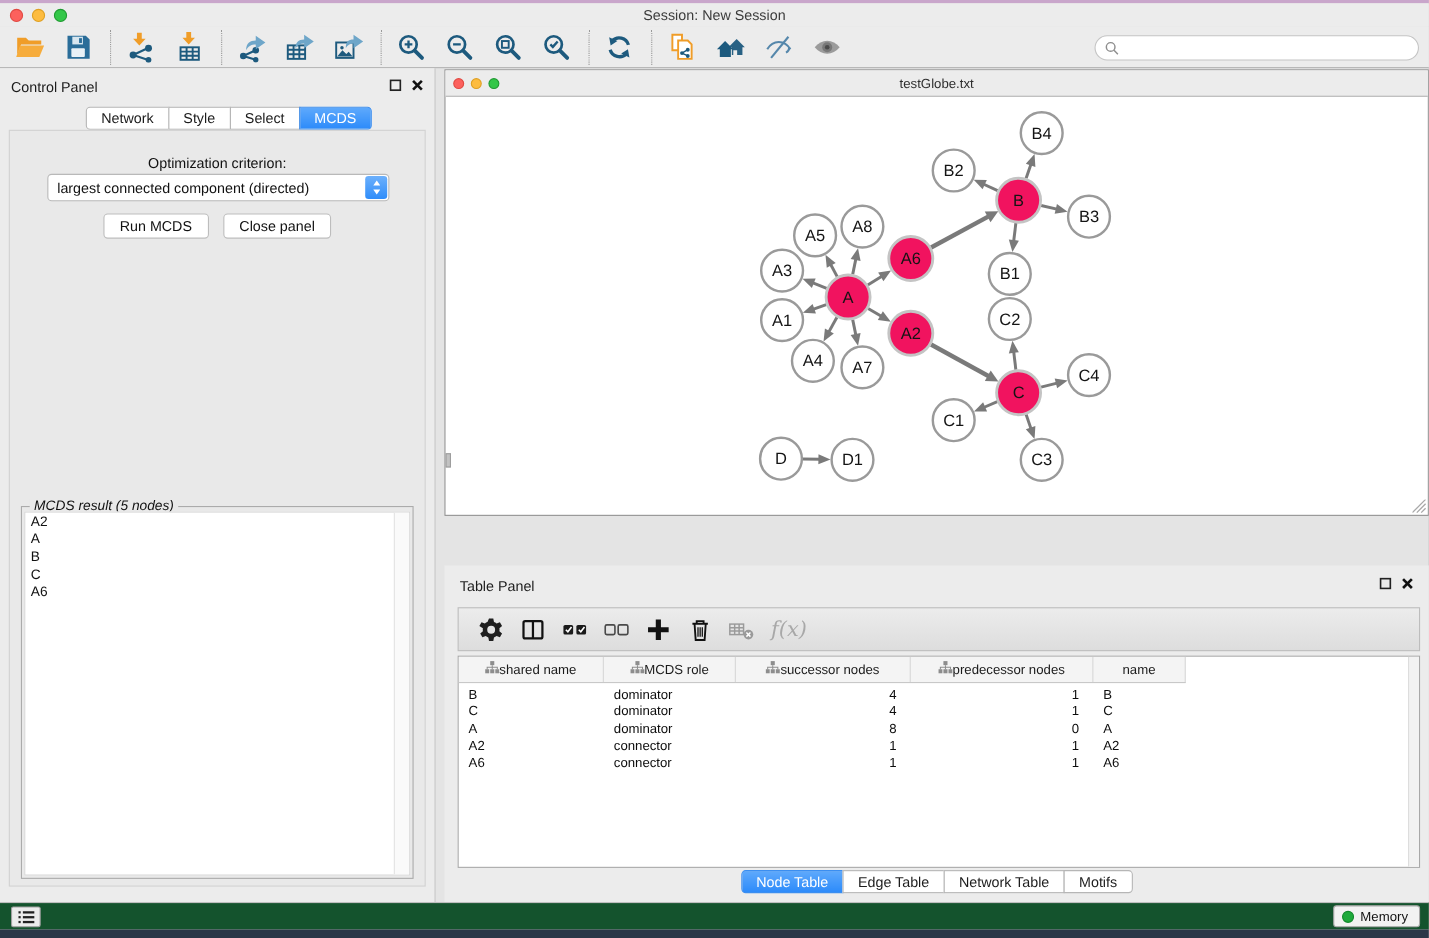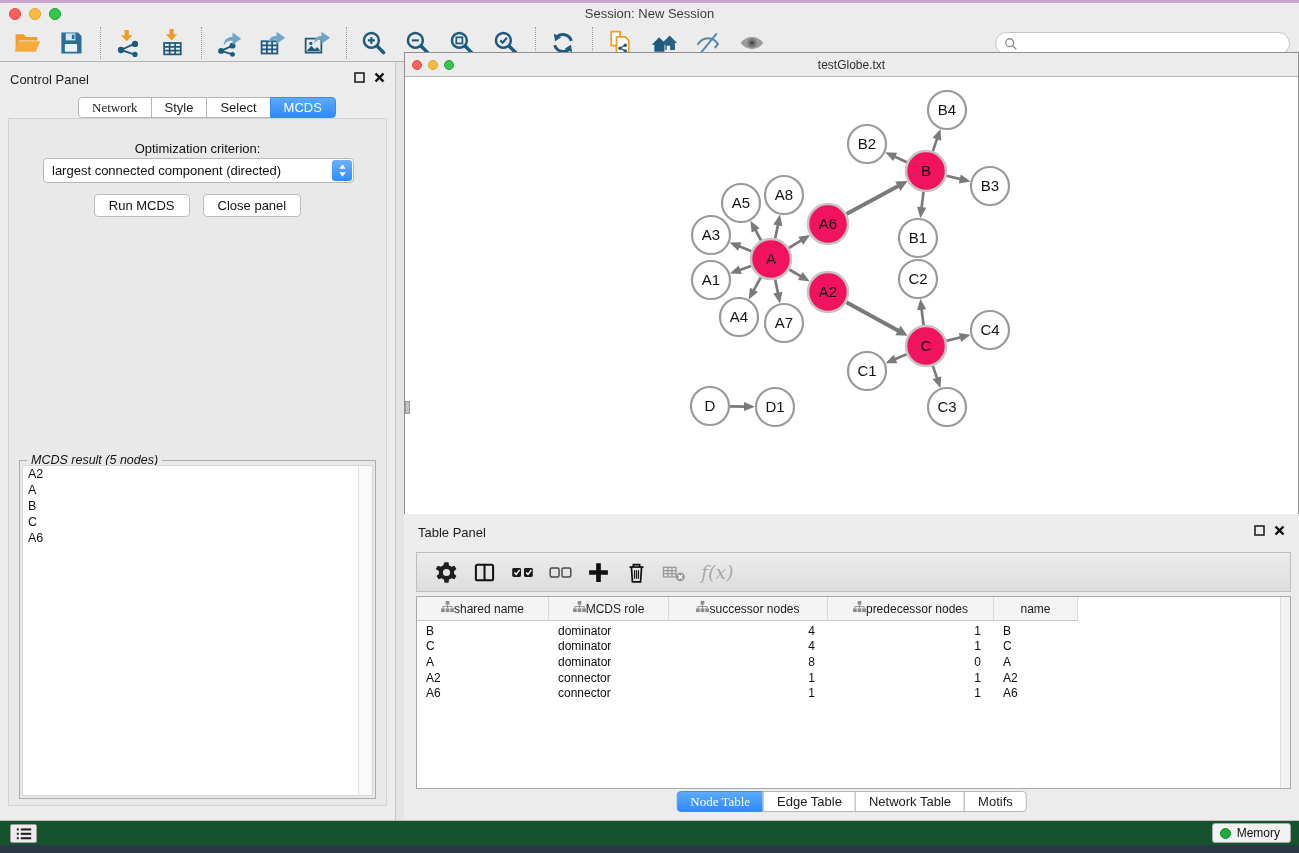--- a/index.html
+++ b/index.html
@@ -23,39 +23,39 @@
   .searchbox{position:absolute;right:9px;top:8px;width:295px;height:23px;background:#fff;border:1px solid #c4c4c4;border-radius:12px;display:flex;align-items:center;padding-left:8px;box-sizing:border-box;}
   .searchbox input{border:none;outline:none;flex:1;font-size:12px;background:transparent;margin-left:5px;}
 
   
   .control-panel{position:absolute;left:0;top:62px;width:396px;height:758px;background:#ececec;border-right:1px solid #c6c6c6;box-sizing:border-box;}
   .panel-head{position:relative;height:34px;}
   .panel-head .ptitle{position:absolute;left:10px;top:10px;font-size:13px;color:#1c1c1c;}
   .panel-icons{position:absolute;right:10px;top:10px;display:flex;gap:9px;align-items:center;}
   .seg-tabs{position:absolute;display:inline-flex;}
   .seg{background:#fff;border:1px solid #b6b6b6;margin-left:-1px;padding:2px 13px;font-size:13px;color:#1c1c1c;height:15px;line-height:15px;}
-  .seg:first-child{border-radius:4px 0 0 4px;margin-left:0;font-family:Liberation Serif, serif;}
+  .seg:first-child{border-radius:4px 0 0 4px;margin-left:0;}
   .seg:last-child{border-radius:0 4px 4px 0;}
   .seg.active{background:linear-gradient(#5ea9fc,#2d8bfa);border-color:#3b8ef0;color:#fff;}
   #cp-tabs{left:78px;top:35px;}
   .cp-inner{position:absolute;left:8px;top:56px;right:8px;bottom:14px;background:#e9e9e9;border:1px solid #d2d2d2;}
   .opt-label{margin-top:22px;text-align:center;font-size:13px;color:#111;}
   .combo{position:absolute;left:34px;right:32px;top:39px;height:23px;background:#fff;border:1px solid #b9b9b9;border-radius:4px;display:flex;align-items:center;}
   .combo .cval{flex:1;font-size:13px;color:#111;padding-left:8px;white-space:nowrap;overflow:hidden;}
   .combo .stepper{width:20px;height:21px;margin:0 1px;background:linear-gradient(#6cb0fc,#2f8dfa);border-radius:3px;display:flex;align-items:center;justify-content:center;}
   .btn-row{position:absolute;left:0;right:0;top:75px;display:flex;justify-content:center;gap:13px;}
   .pushbtn{background:#fff;border:1px solid #bdbdbd;border-radius:4px;font-size:13px;color:#111;padding:3px 14px;height:23px;box-sizing:border-box;font-family:"Liberation Sans",sans-serif;}
   .groupbox{position:absolute;left:10px;right:10px;top:341px;bottom:6px;border:1px solid #ababab;}
   .groupbox .glabel{position:absolute;top:-8px;left:7px;background:#e9e9e9;padding:0 4px;font-size:12.5px;color:#111;font-style:italic;}
   .listbox{position:absolute;left:2px;right:2px;top:4px;bottom:2px;background:#fff;border:1px solid #d7d7d7;overflow:hidden;}
   .listbox .track{position:absolute;right:0;top:0;bottom:0;width:13px;background:#fafafa;border-left:1px solid #e3e3e3;}
   .listbox .li{font-size:12.5px;color:#111;padding:1.5px 0 1.5px 5px;line-height:13px;}
 
   
-  .net-frame{position:absolute;left:404px;top:52px;width:895px;height:527px;background:#fff;border:1px solid #8f8f8f;box-sizing:border-box;text-decoration:underline;}
+  .net-frame{position:absolute;left:404px;top:63px;width:895px;height:406px;background:#fff;border:1px solid #8f8f8f;box-sizing:border-box;text-decoration:underline;}
   .net-titlebar{position:relative;height:23px;background:#ececec;border-bottom:1px solid #b5b5b5;display:flex;align-items:center;}
   .net-titlebar .lights{margin-left:7px;gap:6px;}
   .net-titlebar .light{width:10px;height:10px;}
   .net-titlebar .title{position:absolute;left:0;right:0;text-align:center;font-size:12px;color:#2e2e2e;}
   .canvas{position:absolute;left:0;top:23px;right:0;bottom:0;}
   .edge-handle{position:absolute;left:0;top:348px;width:5px;height:13px;background:#c2c2c2;border:1px solid #9d9d9d;box-sizing:border-box;}
   .grip{position:absolute;right:1px;bottom:1px;}
 
   
   .table-panel{position:absolute;left:404px;top:514px;width:895px;height:306px;background:#ececec;}

